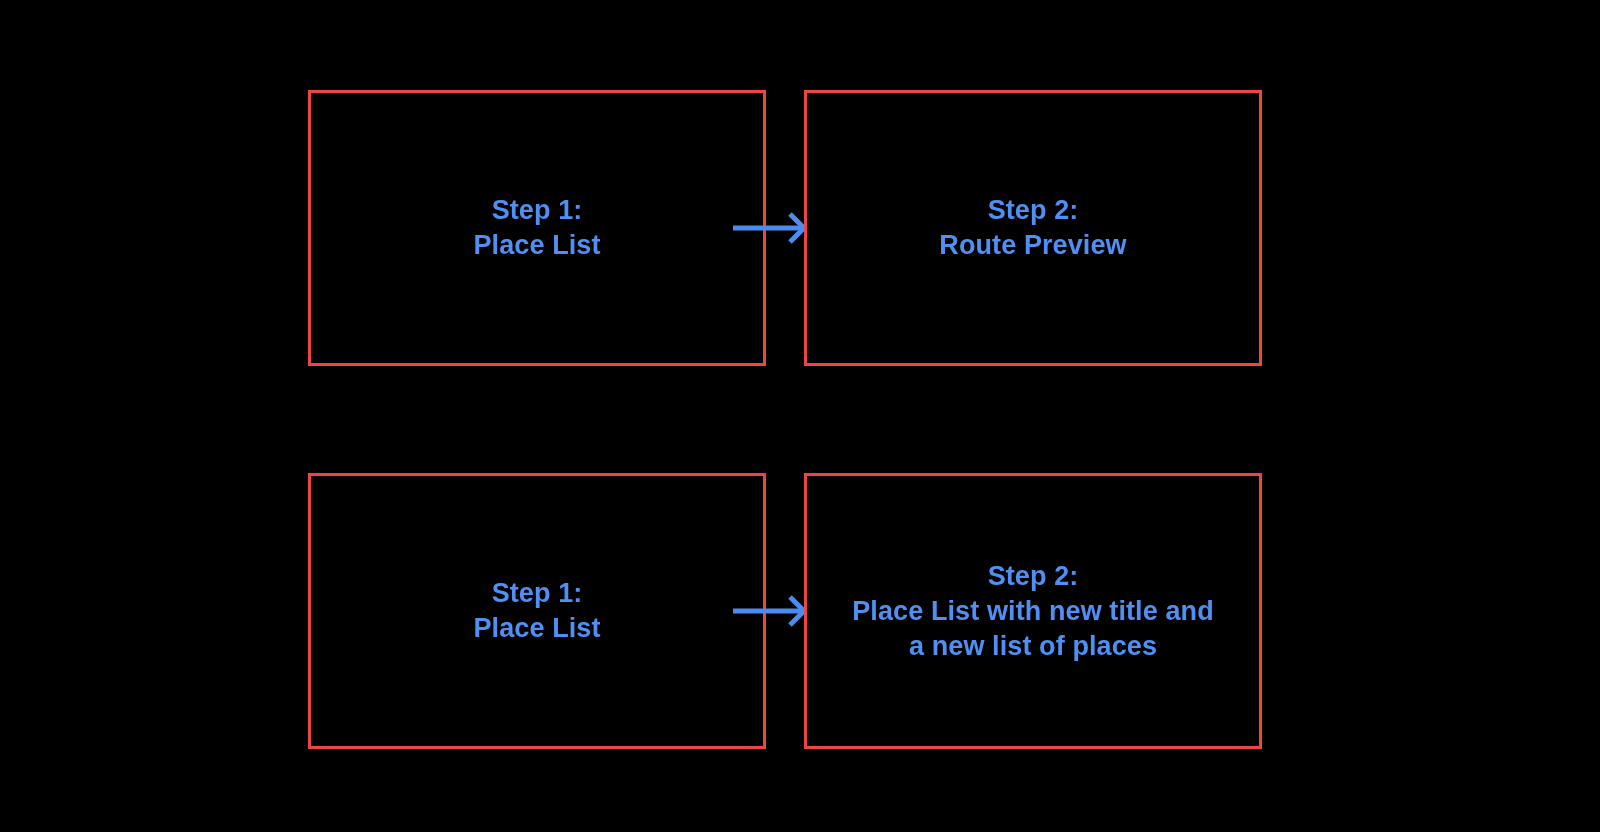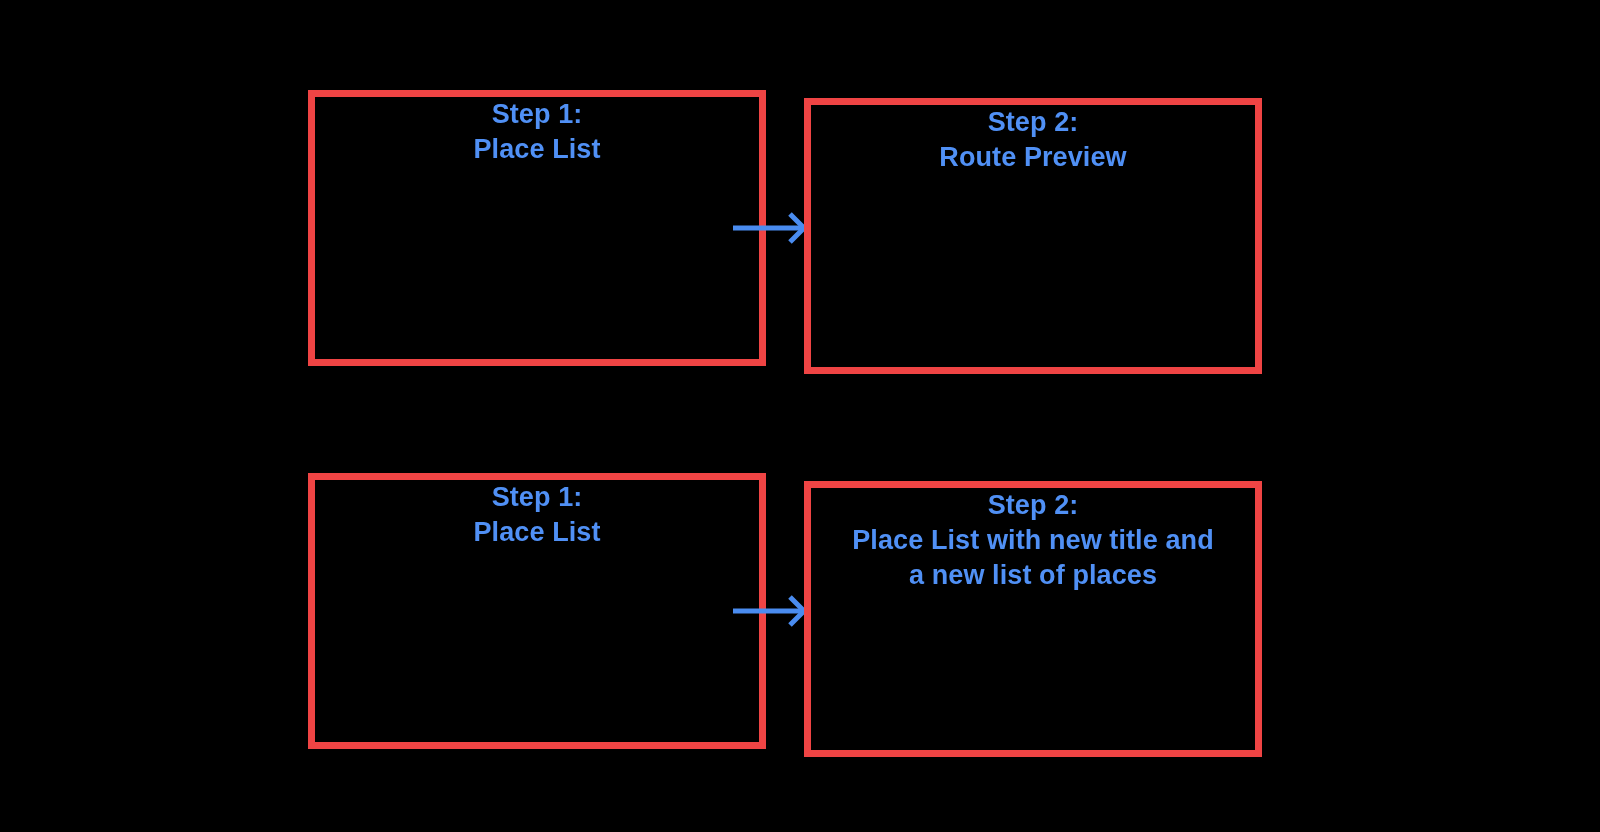--- a/index.html
+++ b/index.html
@@ -21,37 +21,37 @@
     left: 0;
     width: 1600px;
     height: 276px;
   }
   #row-0 { top: 90px; }
   #row-1 { top: 473px; }
 
   .node-box {
     position: absolute;
     box-sizing: border-box;
-    border: 7px solid #ef4444;
+    border: 3px solid #ef4444;
     background: transparent;
     display: flex;
+    align-items: center;
     justify-content: center;
   }
   .node-box.box-left {
     left: 308px;
     top: 0px;
     width: 458px;
     height: 276px;
   }
   .node-box.box-right {
     left: 804px;
     top: 0px;
     width: 458px;
     height: 276px;
-    margin-top: 8px;
   }
   .node-label {
     color: #5090f5;
     font-family: "Liberation Sans", sans-serif;
     font-weight: bold;
     font-size: 27px;
     line-height: 35px;
     text-align: center;
     letter-spacing: 0.1px;
     white-space: pre-line;

